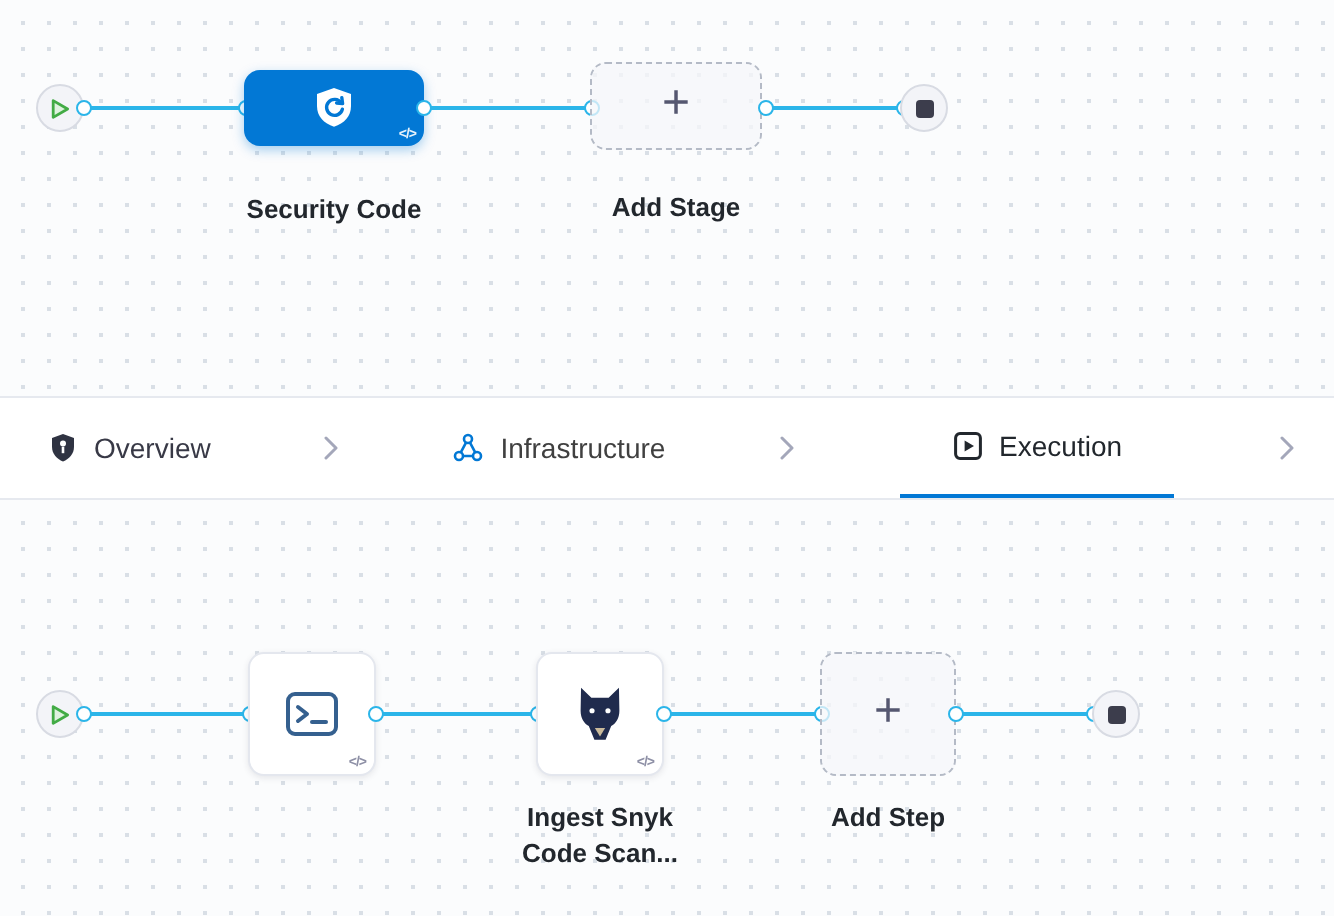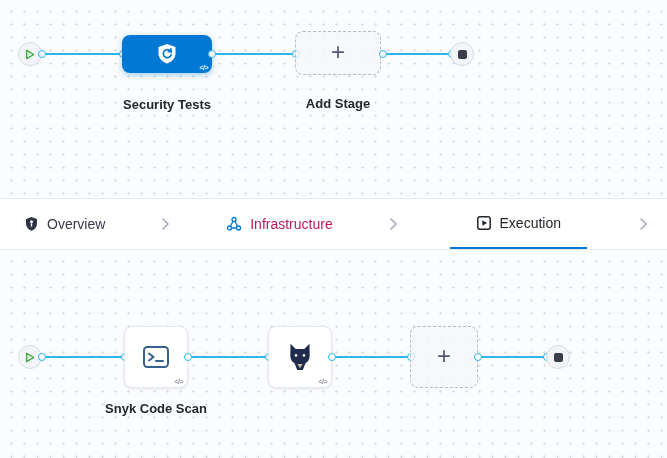--- a/index.html
+++ b/index.html
@@ -67,21 +67,21 @@
   .node-label.bold { font-weight:600; }
 
   
   .tabbar {
     position:absolute; top:198px; left:0; width:667px; height:52px;
     background:#ffffff; border-top:1px solid #e6e9ef; border-bottom:1px solid #e6e9ef;
     display:flex; align-items:stretch; justify-content:space-between;
     padding:0 20px 0 20px;
   }
   .tab { display:flex; align-items:center; gap:8px; font-size:14px; color:#383946; cursor:pointer; padding:0 4px; }
-  .tab.visited { color:#be185d; }
+  .tab.visited { color:#404040; }
   .tab.active  { font-weight:400; color:#22272d; border-bottom:2.5px solid #0278d5; padding:0 26px; }
   .tab-sep { display:flex; align-items:center; }
 </style>
 </head>
 <body>
 
 <div class="screen">
 
   <div class="canvas canvas-top">
 
@@ -94,21 +94,21 @@
     <div class="link" style="left:42px; top:53px; width:80px;"></div>
 
     <div class="stage-node">
       <svg width="20" height="22" viewBox="0 0 20 22">
         <path d="M10 1 L18.5 4 v6 c0 5.3 -3.4 8.6 -8.5 10.4 C4.9 18.6 1.5 15.3 1.5 10 V4 Z" fill="#ffffff"></path>
         <path d="M13.6 8.4 A4 4 0 1 0 14.2 11.6" fill="none" stroke="#0278d5" stroke-width="1.7" stroke-linecap="round"></path>
         <path d="M13.9 5.8 l.4 3 -3 -.3" fill="none" stroke="#0278d5" stroke-width="1.7" stroke-linecap="round" stroke-linejoin="round"></path>
       </svg>
       <span class="code-badge light">&lt;/&gt;</span>
     </div>
-    <div class="node-label bold" style="left:87px; top:96px; width:160px;">Security Tests</div>
+    <div class="node-label bold" style="left:87px; top:96px; width:160px;">Security Code</div>
 
     <div class="link" style="left:212px; top:53px; width:83px;"></div>
 
     <div class="add-box" style="left:295px; top:31px; width:86px; height:44px;">
       <span class="plus">+</span>
     </div>
     <div class="node-label" style="left:278px; top:95px; width:120px;">Add Stage</div>
 
     <div class="link" style="left:383px; top:53px; width:68px;"></div>
 
@@ -177,39 +177,40 @@
     <div class="link" style="left:42px; top:106px; width:82px;"></div>
 
     <div class="step-card" style="left:124px; top:76px;">
       <svg width="28" height="24" viewBox="0 0 28 24">
         <rect x="2" y="2" width="24" height="20" rx="3.5" fill="#ffffff" stroke="#35608f" stroke-width="2"></rect>
         <path d="M7 8.5 l4.5 3.5 L7 15.5" fill="none" stroke="#35608f" stroke-width="2" stroke-linecap="round" stroke-linejoin="round"></path>
         <path d="M14 16 h7" stroke="#35608f" stroke-width="2" stroke-linecap="round"></path>
       </svg>
       <span class="code-badge dark">&lt;/&gt;</span>
     </div>
-    <div class="node-label" style="left:86px; top:150px; width:140px;">Snyk Code Scan</div>
 
     <div class="link" style="left:188px; top:106px; width:80px;"></div>
 
     <div class="step-card" style="left:268px; top:76px;">
       <svg width="26" height="28" viewBox="0 0 24 26">
         <path d="M3.2 0.8 L8 5.5 h8 L20.8 0.8 L21 11.5 c0 3.6 -1.6 5.9 -3.8 7.1 L14.6 25 H9.4 L6.8 18.6 C4.6 17.4 3 15.1 3 11.5 Z" fill="#202b4d"></path>
         <circle cx="8.3" cy="11.5" r="1.2" fill="#ffffff"></circle>
         <circle cx="15.7" cy="11.5" r="1.2" fill="#ffffff"></circle>
         <path d="M9.6 19.5 h4.8 L12 23.4 Z" fill="#c9b99a"></path>
       </svg>
       <span class="code-badge dark">&lt;/&gt;</span>
     </div>
+    <div class="node-label" style="left:252px; top:150px; width:96px;">Ingest Snyk Code Scan...</div>
 
     <div class="link" style="left:332px; top:106px; width:78px;"></div>
 
     <div class="add-box" style="left:410px; top:76px; width:68px; height:62px;">
       <span class="plus">+</span>
     </div>
+    <div class="node-label" style="left:384px; top:150px; width:120px;">Add Step</div>
 
     <div class="link" style="left:478px; top:106px; width:68px;"></div>
 
     <div class="node-circle" style="left:546px; top:95px;">
       <span class="stop-square"></span>
     </div>
   </div>
 
 </div>
 

